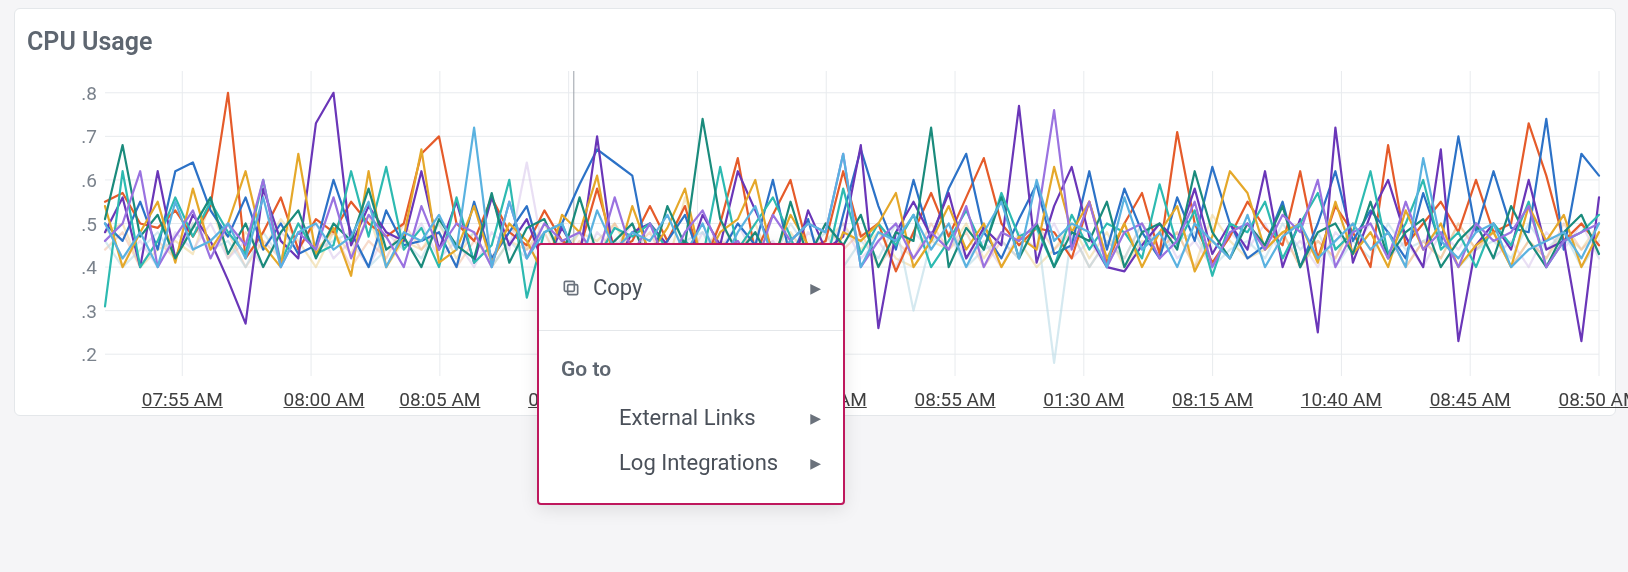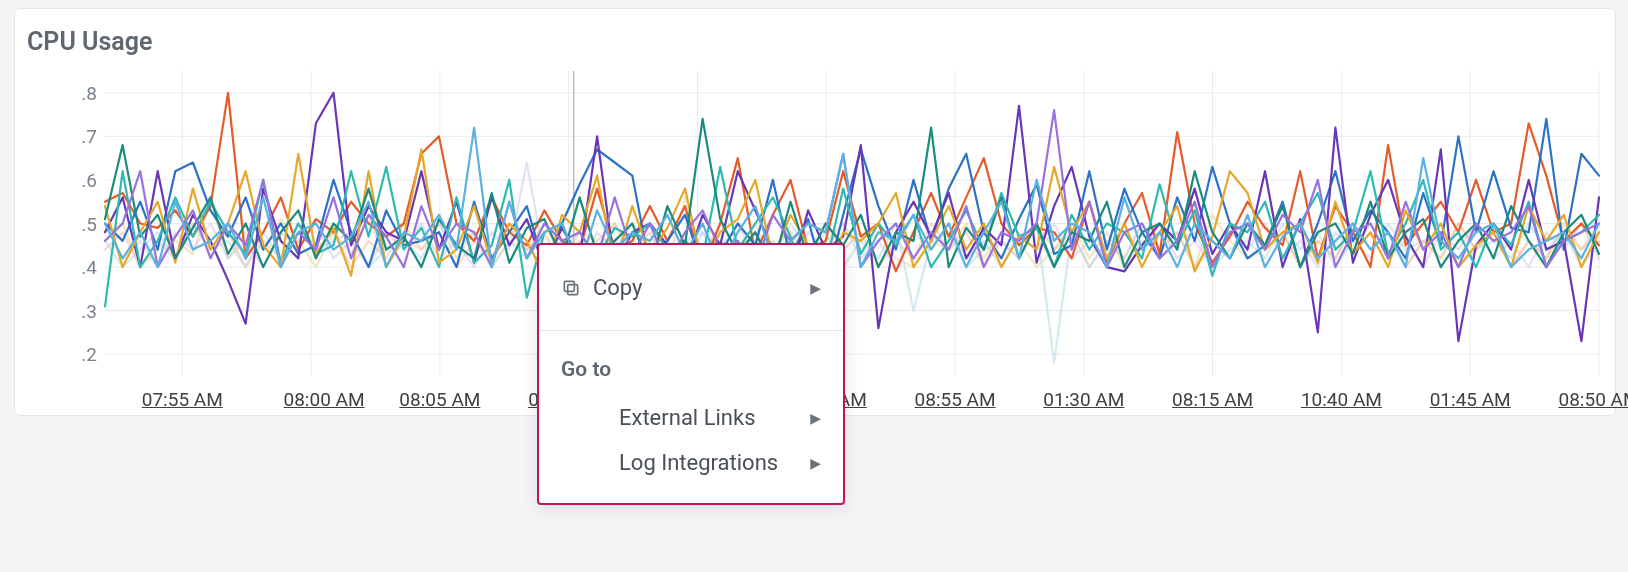--- a/index.html
+++ b/index.html
@@ -185,21 +185,21 @@
       <div class="x-tick-label" style="left: 77.2759px;">07:55 AM</div>
       <div class="x-tick-label" style="left: 219px;">08:00 AM</div>
       <div class="x-tick-label" style="left: 334.862px;">08:05 AM</div>
       <div class="x-tick-label" style="left: 463.655px;">08:10 AM</div>
       <div class="x-tick-label" style="left: 592.448px;">08:15 AM</div>
       <div class="x-tick-label" style="left: 721.241px;">08:20 AM</div>
       <div class="x-tick-label" style="left: 850.034px;">08:55 AM</div>
       <div class="x-tick-label" style="left: 978.828px;">01:30 AM</div>
       <div class="x-tick-label" style="left: 1107.62px;">08:15 AM</div>
       <div class="x-tick-label" style="left: 1236.41px;">10:40 AM</div>
-      <div class="x-tick-label" style="left: 1365.21px;">01:45 AM</div>
+      <div class="x-tick-label" style="left: 1365.21px;">08:45 AM</div>
       <div class="x-tick-label" style="left: 1494px;">08:50 AM</div>
     </div>
 </div>
 
 <div class="context-menu">
   <div class="menu-section">
     <div class="menu-item">
       <span class="icon-slot">
         <svg width="20" height="20" viewBox="0 0 24 24" fill="none" stroke="#6b727c" stroke-width="2">
           <rect x="8" y="8" width="12" height="12" rx="1.5"></rect>

